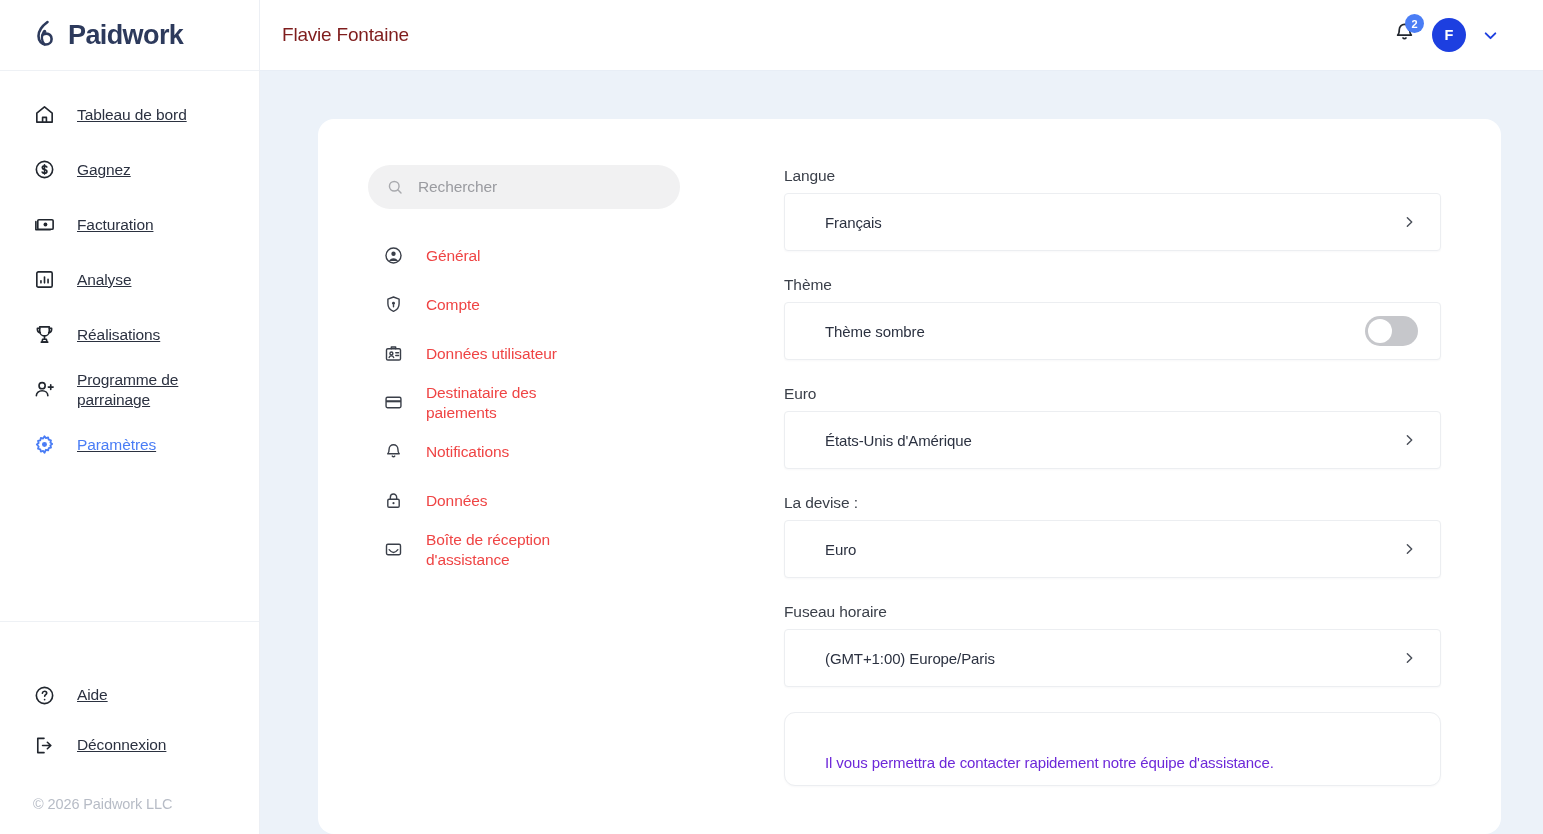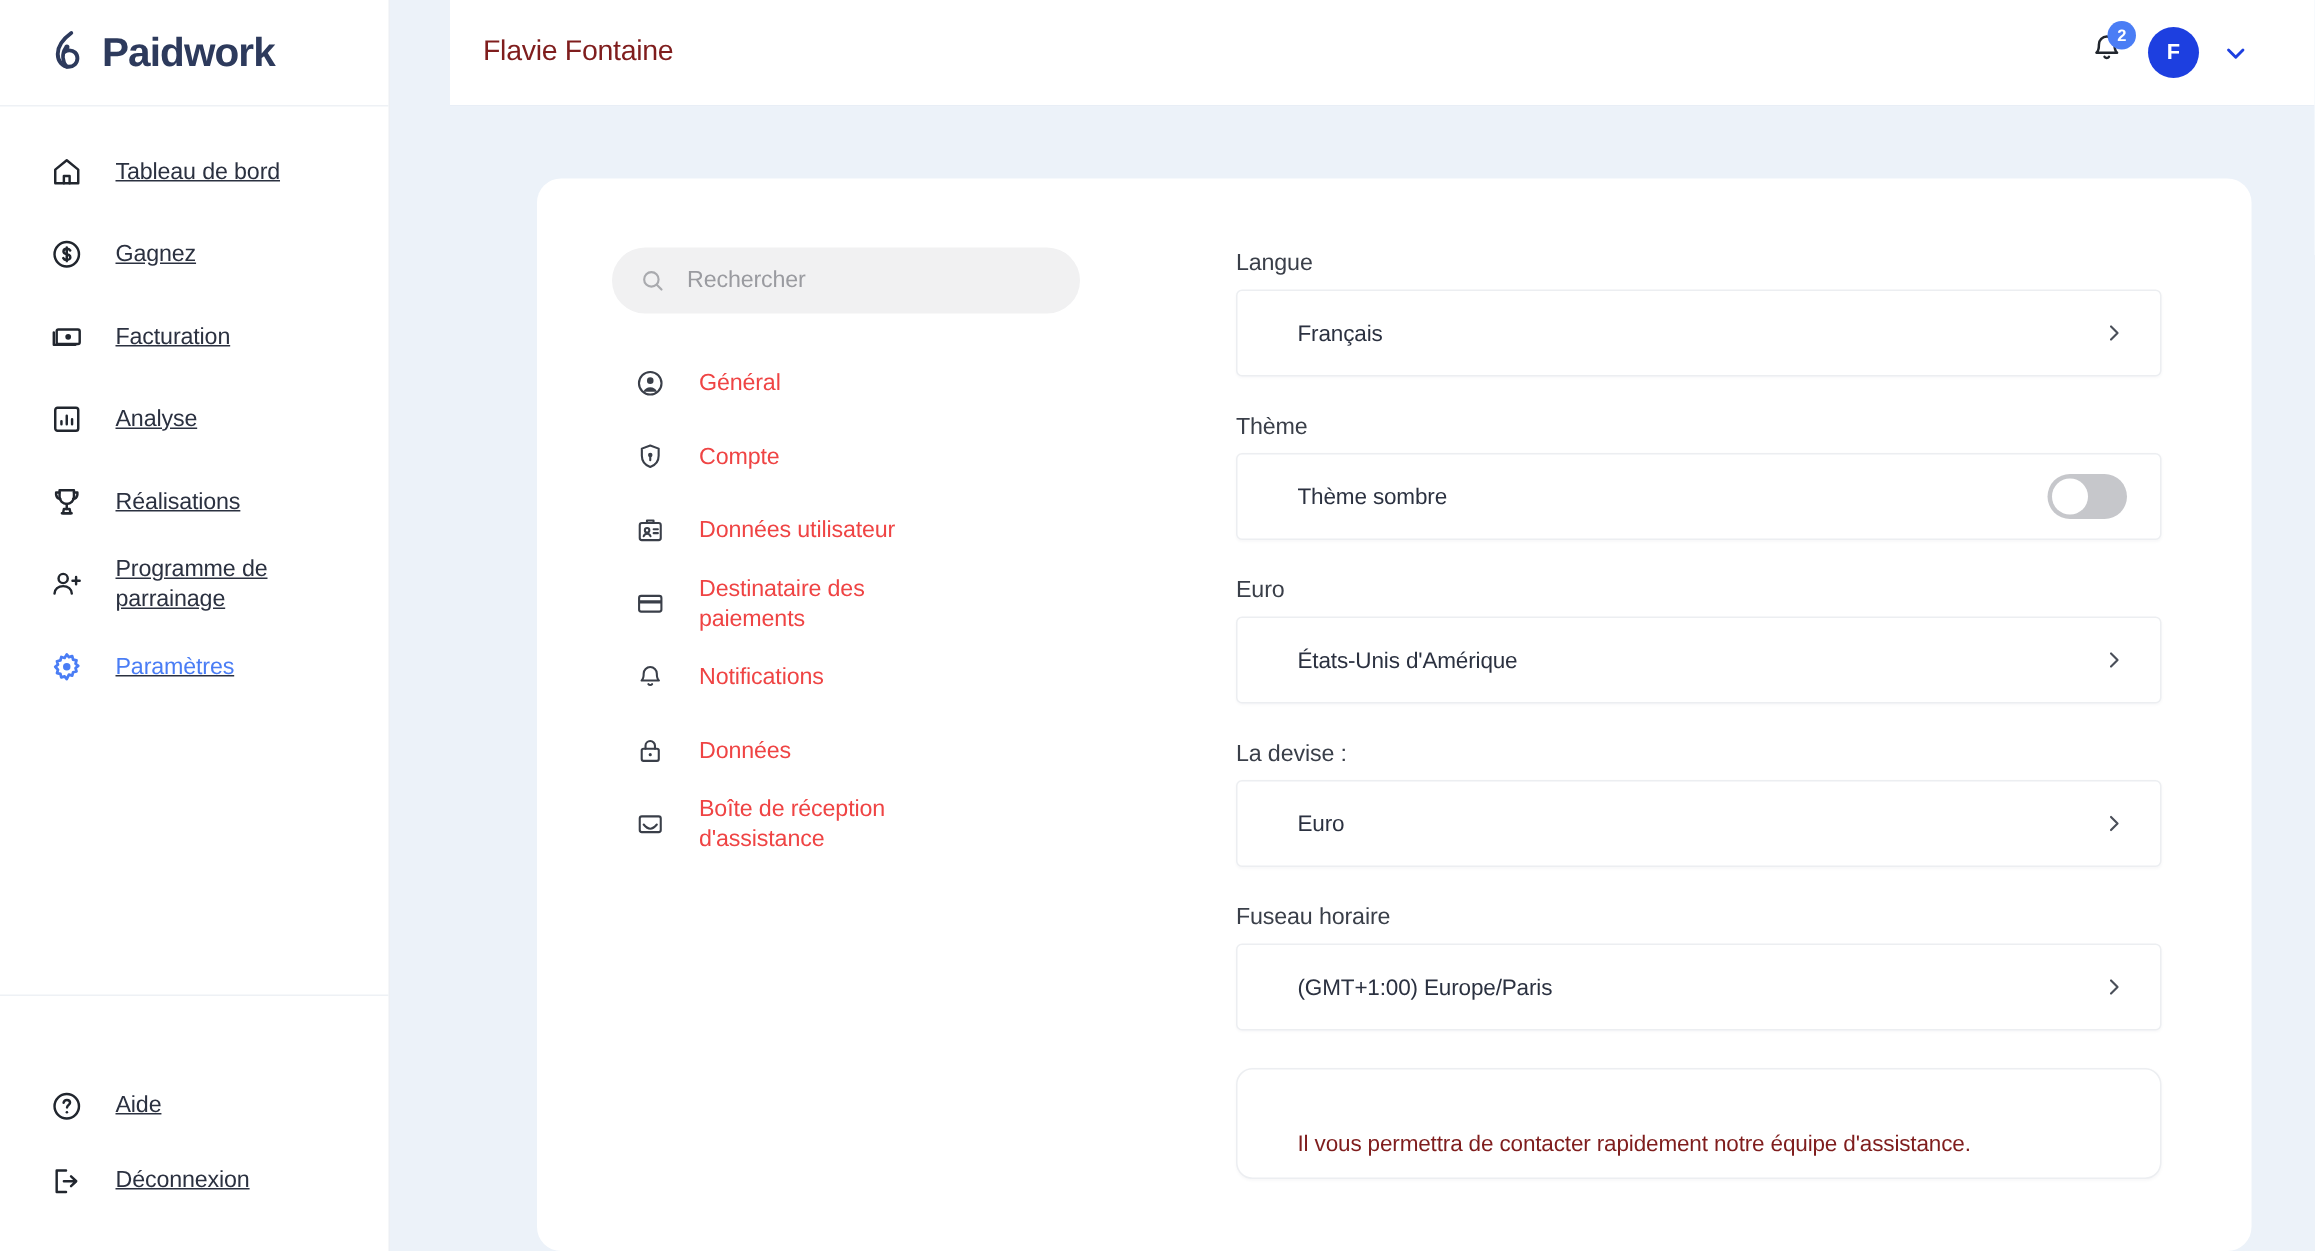--- a/index.html
+++ b/index.html
@@ -7,21 +7,21 @@
   body {
     width: 1543px;
     height: 834px;
     overflow: hidden;
     font-family: "Liberation Sans", sans-serif;
     background: #ecf2f9;
     color: #2b3140;
     -webkit-font-smoothing: antialiased;
   }
 
-  .app { display: flex; width: 1543px; height: 834px; gap: 40px; }
+  .app { display: flex; width: 1543px; height: 834px; }
 
   
   .sidebar {
     width: 260px;
     height: 834px;
     background: #ffffff;
     border-right: 1px solid #eceff4;
     display: flex;
     flex-direction: column;
     flex: 0 0 260px;
@@ -251,21 +251,21 @@
   .note-box {
     border: 1px solid #eceef1;
     border-radius: 11px;
     min-height: 74px;
     display: flex;
     align-items: flex-end;
     padding: 0 22px 14px 40px;
     background: #fff;
     box-shadow: 0 1px 2px rgba(20,30,60,.03);
   }
-  .note-text { font-size: 15px; color: #7f1d1d; letter-spacing: -0.1px; }
+  .note-text { font-size: 15px; color: #6d28d9; letter-spacing: -0.1px; }
 </style>
 </head>
 <body>
 
 <div class="app">
 
   <aside class="sidebar">
 
     <div class="logo-area">
       <span class="logo-mark">
@@ -372,20 +372,21 @@
       <div class="nav-item">
         <span class="ico">
           <svg viewBox="0 0 24 24" width="23" height="23" fill="none" stroke="currentColor" stroke-width="1.7" stroke-linecap="round" stroke-linejoin="round">
             <path d="M11.5 4.5H5v15h6.5"></path>
               <path d="M15 8.6l3.6 3.4L15 15.4M10 12h8.4"></path>
           </svg>
         </span>
         <span class="nav-label">Déconnexion</span>
       </div>
 
+      <div class="copyright">© 2026 Paidwork LLC</div>
     </div>
   </aside>
 
   <section class="main">
 
     <header class="topbar">
       <h1 class="page-title">Flavie Fontaine</h1>
 
       <div class="topbar-right">
         <div class="bell-wrap">

